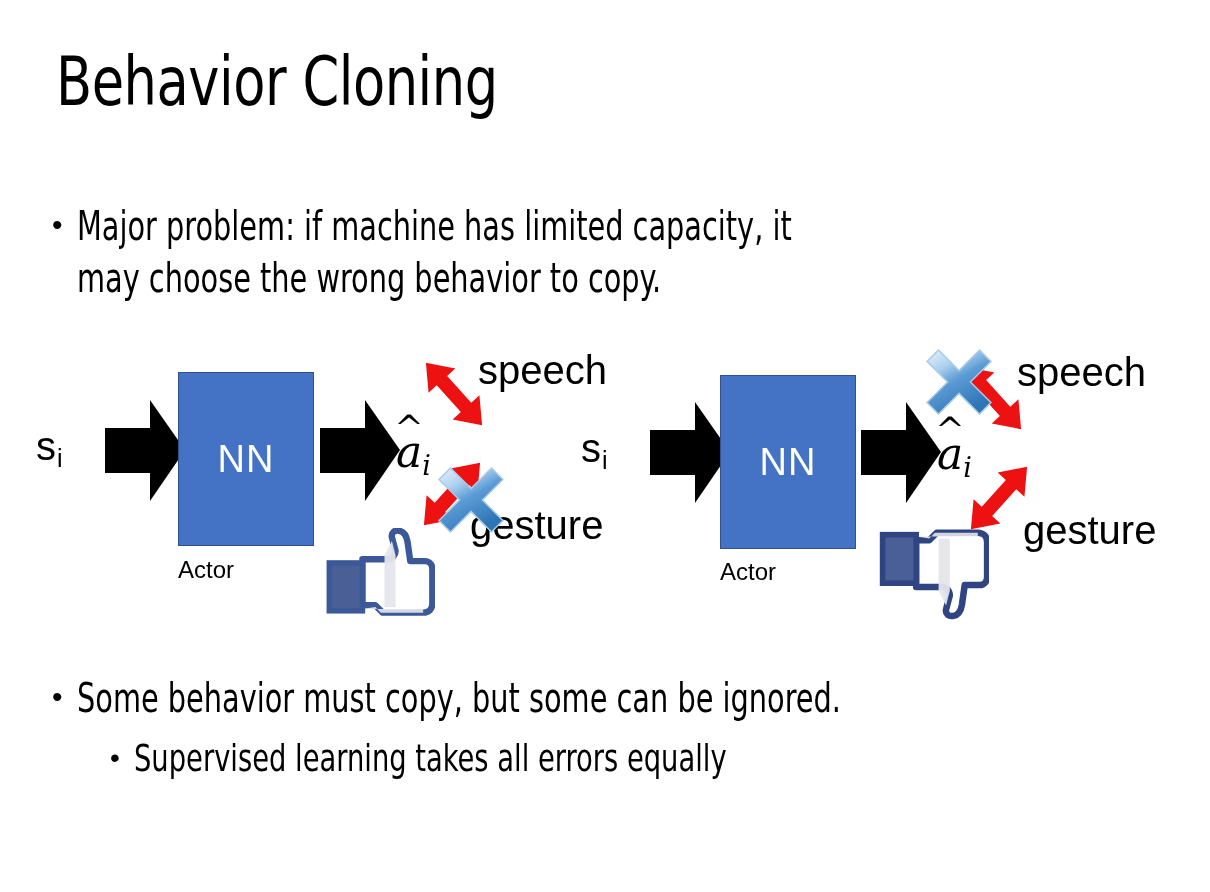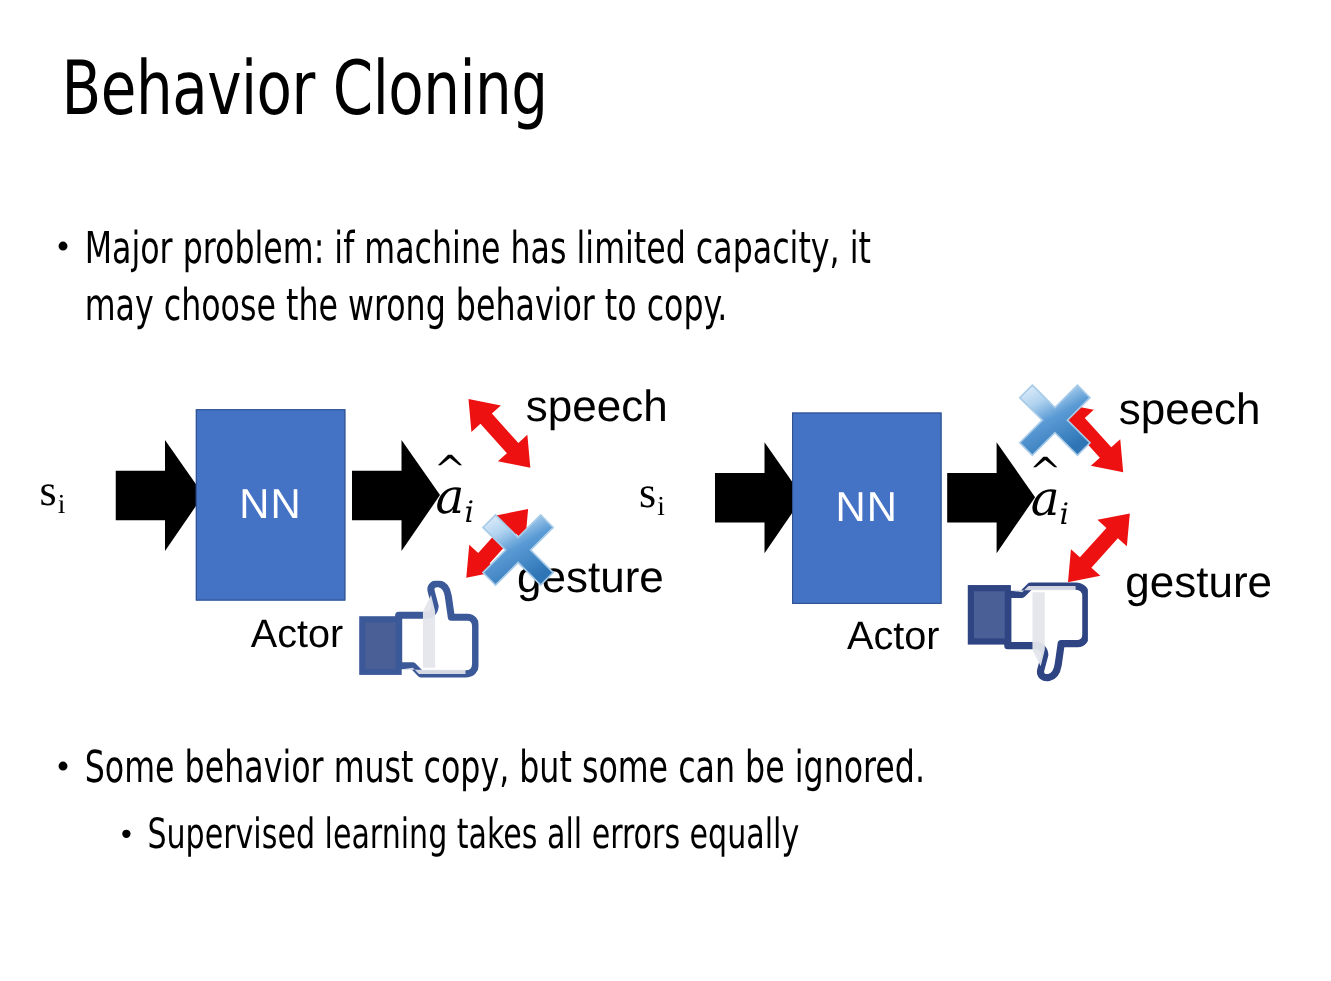--- a/index.html
+++ b/index.html
@@ -50,41 +50,41 @@
   
   .diagram{position:absolute;top:330px;left:0;width:1210px;height:310px;}
 
   .dgroup{position:absolute;top:0;height:310px;width:600px;}
   #dleft{left:10px;}
   #dright{left:555px;}
 
   
   .slabel{
     position:absolute;font-size:40px;line-height:1;
-    font-family:Liberation Serif, serif;
+    font-family:Liberation Sans, sans-serif;
     white-space:nowrap;
   }
   .slabel .sub{font-size:25px;vertical-align:-0.28em;margin-left:1px;}
 
   
   .blockarrow{position:absolute;}
   .blockarrow svg{display:block;}
 
   
   .nnbox{
     position:absolute;background:#4472C4;border:1px solid #2F528F;
     display:flex;align-items:center;justify-content:center;
     color:#ffffff;font-size:38px;font-weight:400;
     font-family:"Liberation Sans","DejaVu Sans",sans-serif;
     letter-spacing:1px;
   }
   .actor{
-    position:absolute;font-size:36px;line-height:1;
-    font-family:"Liberation Sans","DejaVu Sans",sans-serif;
-    text-align:right;white-space:nowrap;
+    position:absolute;font-size:24px;line-height:1;
+    font-family:"Liberation Sans","DejaVu Sans",sans-serif;
+    text-align:left;white-space:nowrap;
   }
 
   
   .ahat{
     position:absolute;font-size:44px;line-height:1;
     font-family:"DejaVu Serif","Liberation Serif",serif;
     font-style:italic;white-space:nowrap;
   }
   .ahat .sub{font-size:27px;vertical-align:-0.30em;margin-left:0px;font-style:italic;}
 

